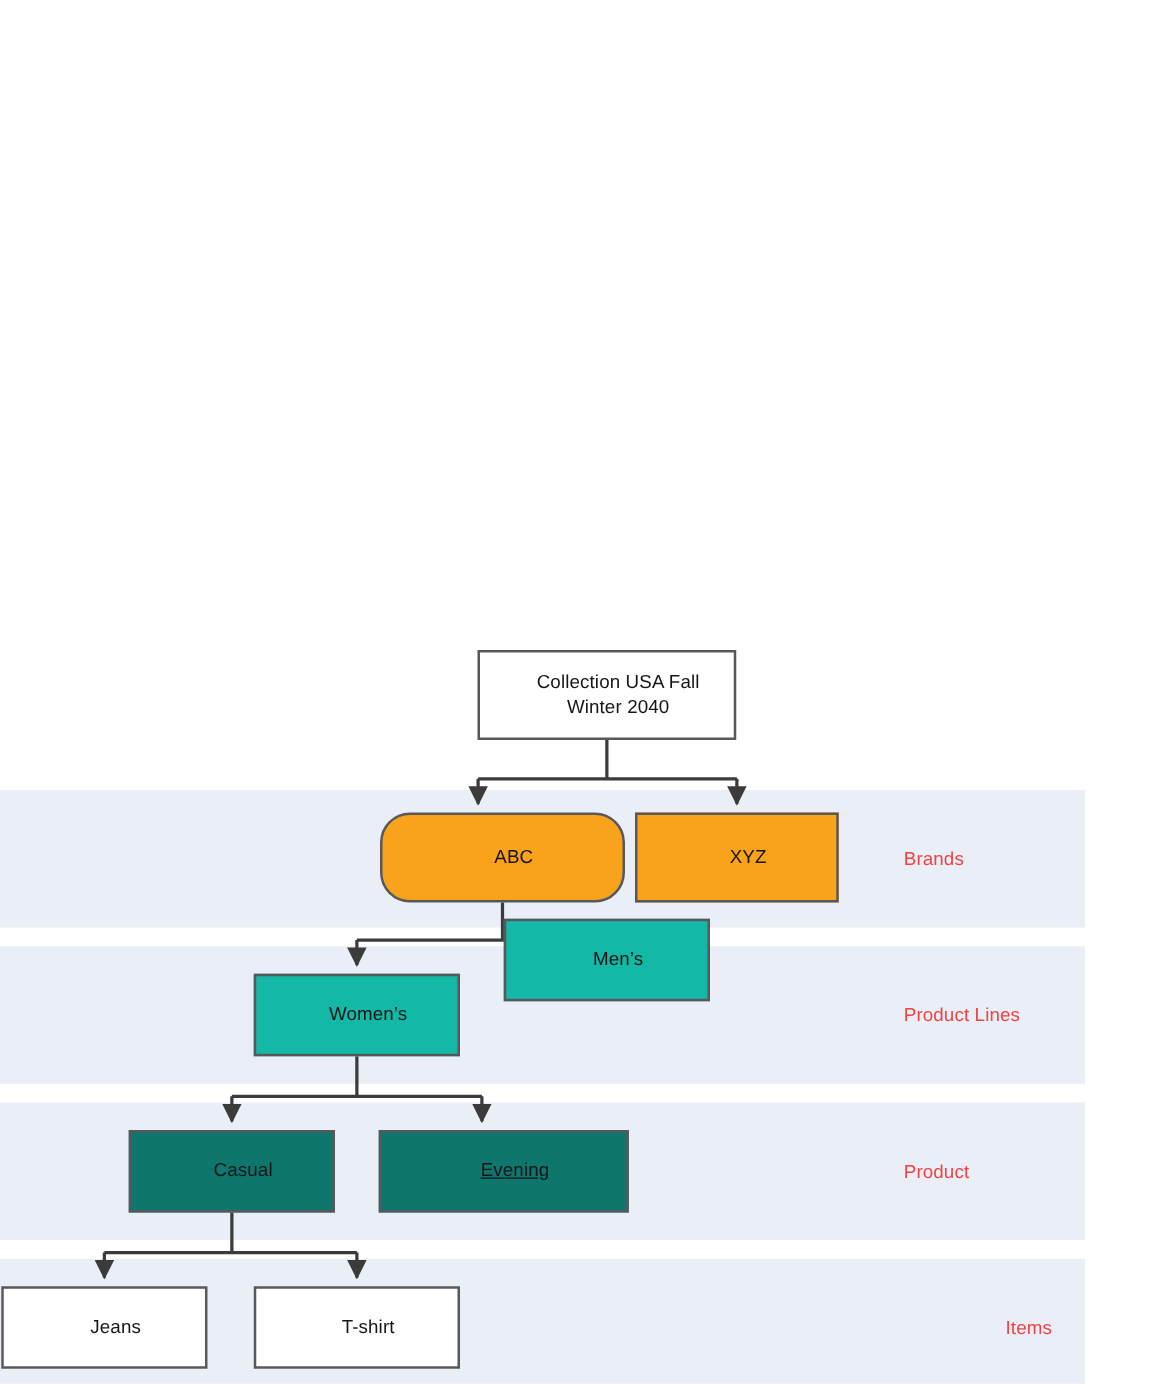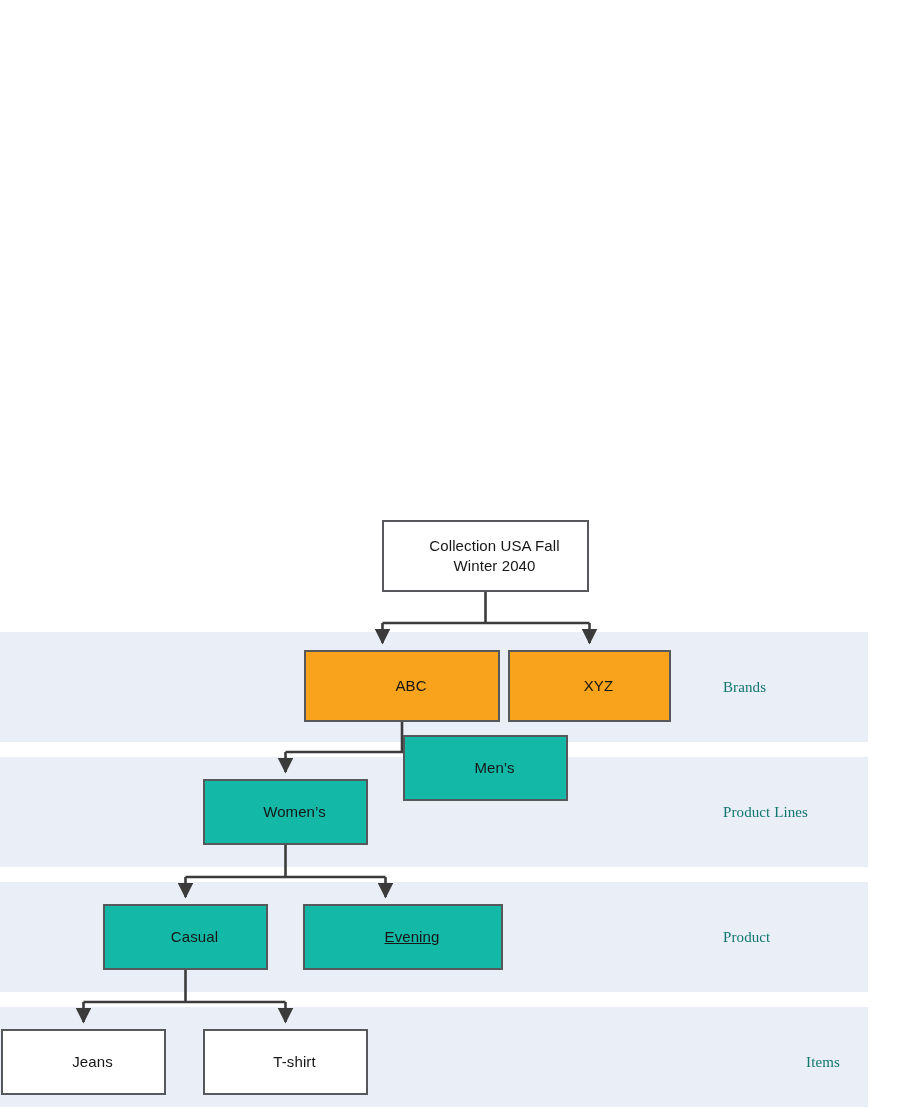--- a/index.html
+++ b/index.html
@@ -33,24 +33,23 @@
   .band-brands      { top: 632px;  height: 110px; }
   .band-productlines{ top: 757px;  height: 110px; }
   .band-themes      { top: 882px;  height: 110px; }
   .band-items       { top: 1007px; height: 100px; }
 
   .band-label {
     position: absolute;
     left: 723px;
     width: 200px;
     font-size: 15px;
-    color: #0f766e;
+    color: #ef4444;
     letter-spacing: 0.1px;
     white-space: nowrap;
-    font-family: Liberation Serif, serif;
   }
   .lbl-brands       { top: 679px; }
   .lbl-productlines { top: 804px; }
   .lbl-themes       { top: 929px; }
   .lbl-items        { top: 1054px; text-align: center; }
 
   
   .node {
     position: absolute;
     box-sizing: border-box;
@@ -61,27 +60,27 @@
     text-align: center;
     font-size: 15px;
     line-height: 20px;
     color: #161616;
     letter-spacing: 0.1px;
     padding-left: 18px;
   }
   .node-root    { background: #ffffff; }
   .node-brand   { background: #f9a21b; }
   .node-line    { background: #14b8a6; }
-  .node-theme   { background: #14b8a6; }
+  .node-theme   { background: #0f766e; }
   .node-item    { background: #ffffff; }
 
   
   .n-root     { left: 382px; top: 520px;  width: 207px; height: 72px; }
   
-  .n-abc      { left: 304px; top: 650px;  width: 196px; height: 72px; }
+  .n-abc      { left: 304px; top: 650px;  width: 196px; height: 72px; border-radius: 24px; }
   .n-xyz      { left: 508px; top: 650px;  width: 163px; height: 72px; justify-content: center; }
   
   .n-womens   { left: 203px; top: 779px;  width: 165px; height: 66px; }
   .n-mens     { left: 403px; top: 735px;  width: 165px; height: 66px; }
   
   .n-casual   { left: 103px; top: 904px;  width: 165px; height: 66px; }
   .n-evening  { left: 303px; top: 904px;  width: 200px; height: 66px; text-decoration: underline; }
   
   .n-jeans    { left: 1px;   top: 1029px; width: 165px; height: 66px; }
   .n-tshirt   { left: 203px; top: 1029px; width: 165px; height: 66px; }

